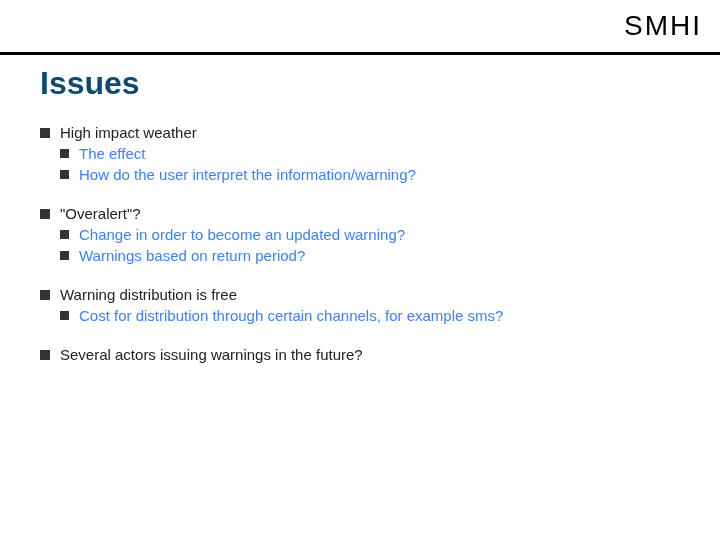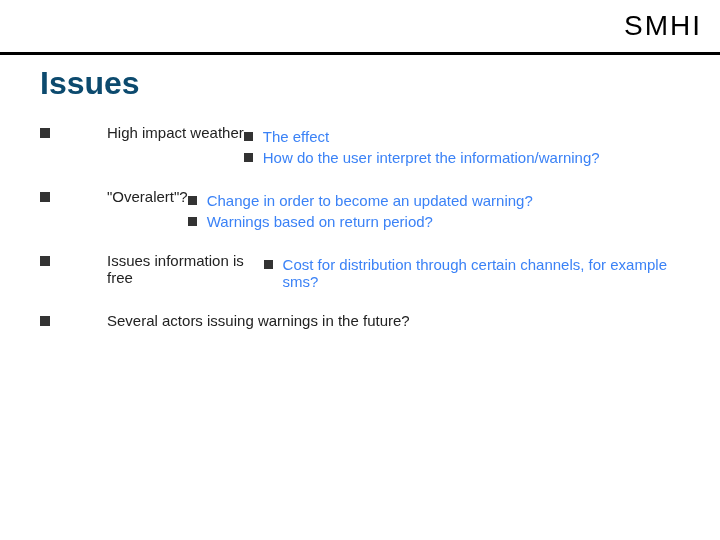--- a/index.html
+++ b/index.html
@@ -96,21 +96,21 @@
       width: 9px;
       height: 9px;
       background: #333;
       margin-top: 4px;
       margin-right: 10px;
       flex-shrink: 0;
     }
 
     .list-item-content {
       display: flex;
-      margin-left: 47px;
+      flex-direction: column;
     }
 
     .item-label {
       font-size: 15px;
       color: #222222;
     }
   </style>
 </head>
 <body>
 
@@ -150,21 +150,21 @@
             <li>
               <span class="sub-bullet-icon"></span>
               <span>Warnings based on return period?</span>
             </li>
           </ul>
         </div>
       </li>
       <li>
         <span class="bullet-icon"></span>
         <div class="list-item-content">
-          <span class="item-label">Issues information is free</span>
+          <span class="item-label">Warning distribution is free</span>
           <ul class="sub-list">
             <li>
               <span class="sub-bullet-icon"></span>
               <span>Cost for distribution through certain channels, for example sms?</span>
             </li>
           </ul>
         </div>
       </li>
       <li>
         <span class="bullet-icon"></span>

